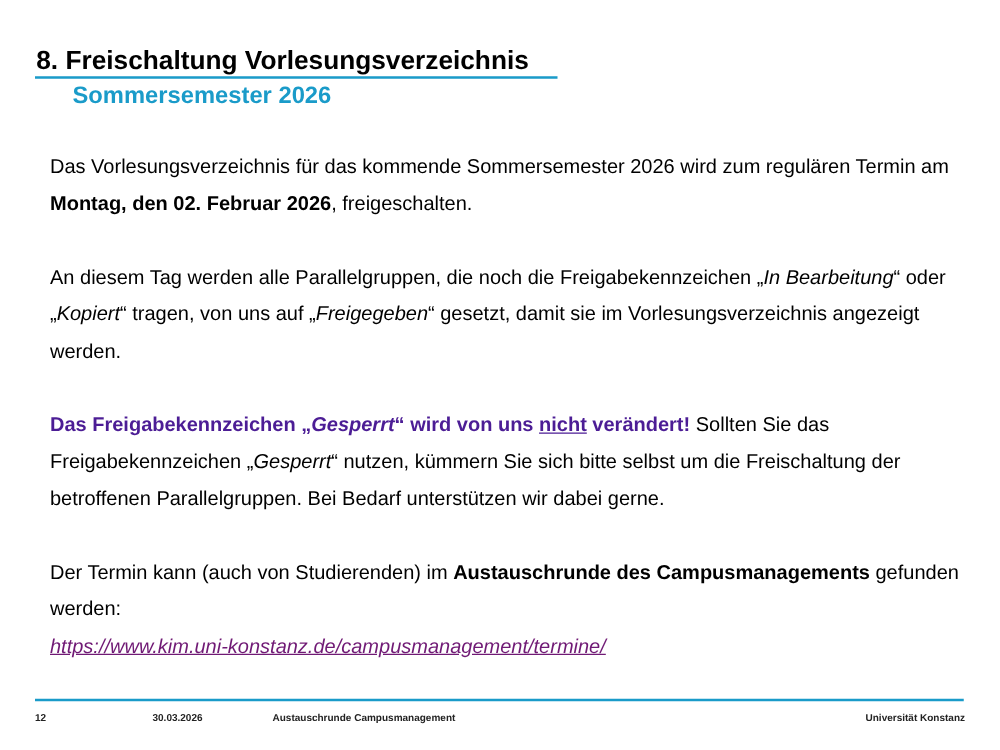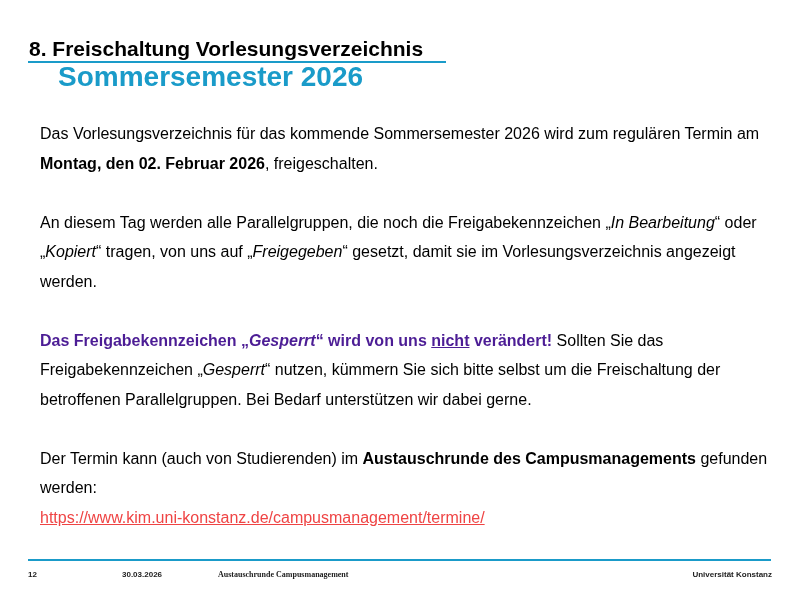--- a/index.html
+++ b/index.html
@@ -1,28 +1,28 @@
 <!DOCTYPE html>
 <html><head>
   <meta charset="utf-8">
   <style>
     html, body { margin: 0; padding: 0; background: #ffffff; }
     body { width: 800px; height: 600px; position: relative; overflow: hidden;
            font-family: "Liberation Sans", sans-serif; color: #000; }
     .title { position: absolute; left: 29px; top: 36px; font-size: 21px; font-weight: bold;
              color: #000; line-height: 26px; white-space: nowrap; text-align: right; }
     .title-rule { position: absolute; left: 28px; top: 61px; width: 418px; height: 2px; background: #1a9bc9; }
-    .subtitle { position: absolute; left: 58px; top: 64px; font-size: 28px; font-weight: bold;
+    .subtitle { position: absolute; left: 58px; top: 64px; font-size: 19px; font-weight: bold;
                 color: #1a9bc9; line-height: 26px; white-space: nowrap; }
     .body { position: absolute; left: 40px; top: 119px; width: 750px; font-size: 16px;
             line-height: 29.5px; }
     .para { margin: 0 0 29.5px 0; }
     .red { color: #4c1d95; font-weight: bold; }
     .u { text-decoration: underline; }
-    a.link { color: #ef4444; text-decoration: underline; text-align: right; }
+    a.link { color: #701a75; font-style: italic; text-decoration: underline; text-align: right; }
     .footer-rule { position: absolute; left: 28px; top: 559px; width: 743px; height: 2px; background: #1a9bc9; }
     .footer { position: absolute; top: 570px; font-size: 8px; font-weight: bold; color: #222; white-space: nowrap; }
   </style>
 </head>
 <body>
 
 <div class="title">8. Freischaltung Vorlesungsverzeichnis</div>
 <div class="title-rule"></div>
 <div class="subtitle">Sommersemester 2026</div>
 
@@ -32,14 +32,14 @@
   <p class="para"><span>An diesem Tag werden alle Parallelgruppen, die noch die Freigabekennzeichen „</span><i>In Bearbeitung</i><span>“ oder „</span><i>Kopiert</i><span>“ tragen, von uns auf „</span><i>Freigegeben</i><span>“ gesetzt, damit sie im Vorlesungsverzeichnis angezeigt werden.</span></p>
 
   <p class="para"><span class="red"><span>Das Freigabekennzeichen „</span><i>Gesperrt</i><span>“ wird von uns </span><span class="u">nicht</span><span> verändert!</span></span><span> Sollten Sie das Freigabekennzeichen „</span><i>Gesperrt</i><span>“ nutzen, kümmern Sie sich bitte selbst um die Freischaltung der betroffenen Parallelgruppen. Bei Bedarf unterstützen wir dabei gerne.</span></p>
 
   <p class="para"><span>Der Termin kann (auch von Studierenden) im </span><b>Austauschrunde des Campusmanagements</b><span> gefunden werden:</span><br><a class="link" href="#">https://www.kim.uni-konstanz.de/campusmanagement/termine/</a></p>
 </div>
 
 <div class="footer-rule"></div>
 <div class="footer" style="left:28px;">12</div>
 <div class="footer" style="left:122px;">30.03.2026</div>
-<div class="footer" style="left:218px;font-family:Liberation Serif, serif;">Austauschrunde Campusmanagement</div>
+<div class="footer" style="left:218px;">Austauschrunde Campusmanagement</div>
 <div class="footer" style="right:28px;">Universität Konstanz</div>
 
 </body></html>

